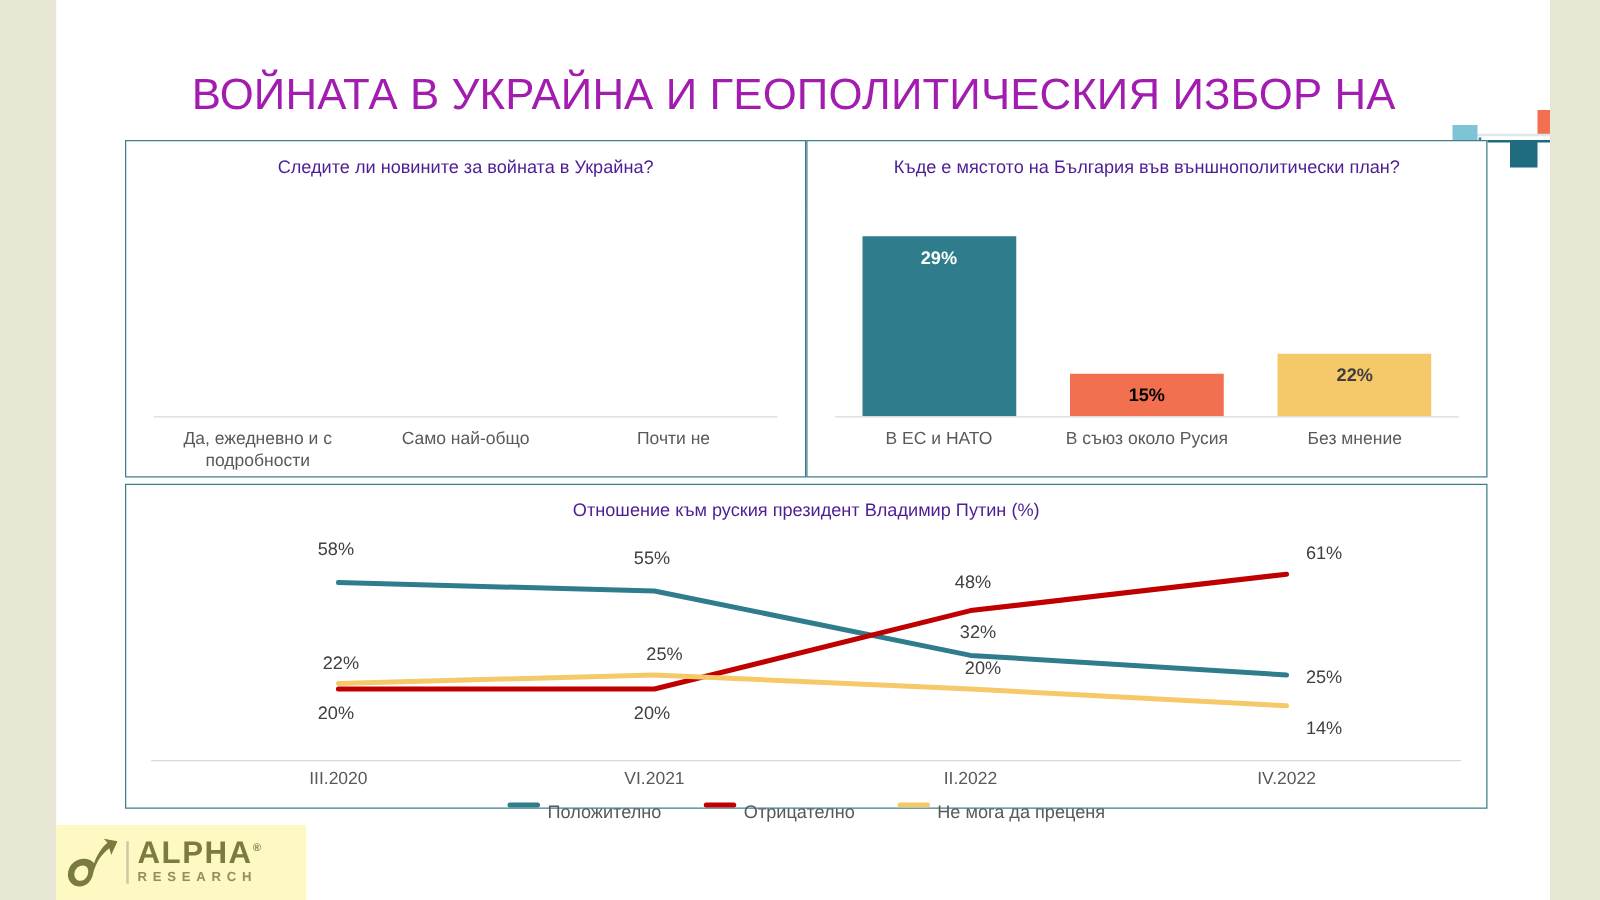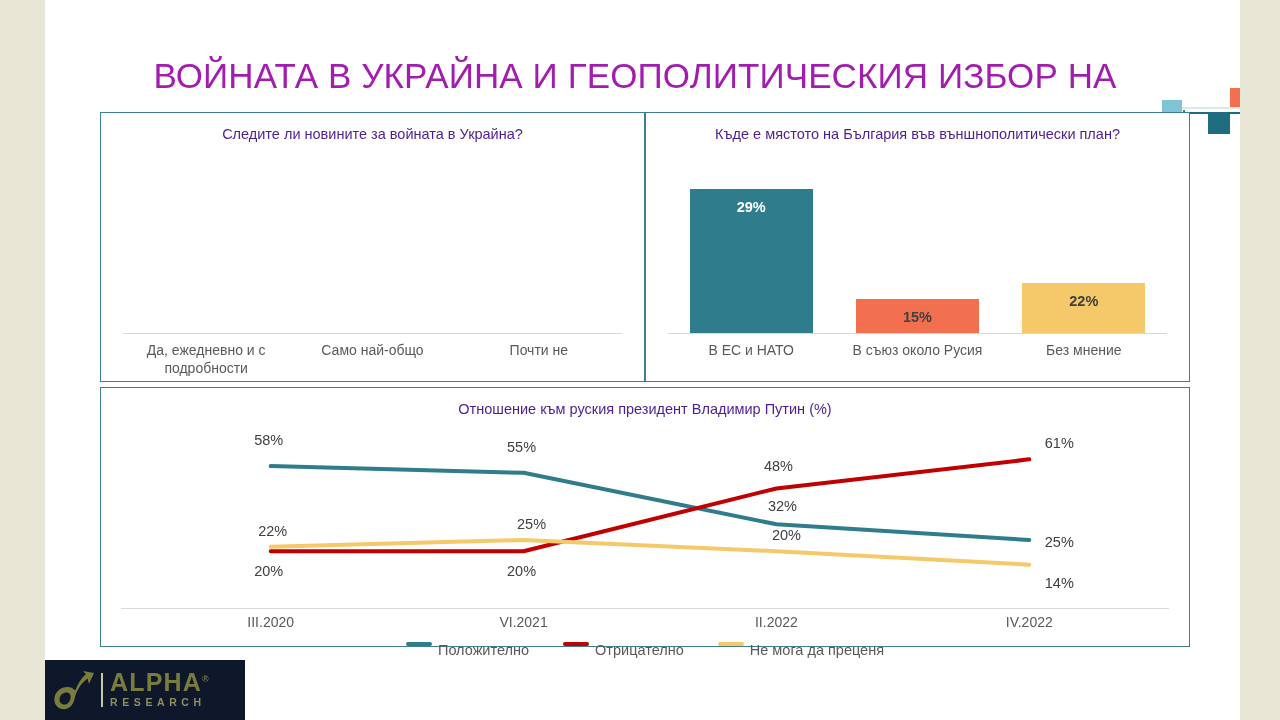--- a/index.html
+++ b/index.html
@@ -93,21 +93,21 @@
     display:flex; justify-content:center; align-items:center; gap:34px;
   }
   .lgitem{display:flex; align-items:flex-start; gap:6px;}
   .lgline{width:26px;height:3.5px;border-radius:2px;display:block;}
   .lgtxt{font-size:14.5px;color:#595959;}
 
   
   #logo{
     position:absolute; left:0; top:660px;
     width:200px; height:60px;
-    background:#0f172a;
+    background:#fef9c3;
     display:flex; align-items:center; padding-left:8px;
     box-sizing:border-box;
   }
   #logo .mark{width:46px;height:44px;flex:0 0 auto;}
   #logo .divider{width:2px;height:34px;background:#C9C8A8;margin:0 7px 0 2px;}
   #logo .words{display:flex;flex-direction:column;justify-content:center;}
   #logo .w1{
     font-size:25px;font-weight:bold;color:#7A7C3F;
     letter-spacing:1.2px;line-height:1;position:relative;
   }
@@ -152,21 +152,21 @@
     <div class="panel-title">Къде е мястото на България във външнополитически план?</div>
     <div class="barchart">
       <div class="plot">
           <div class="barcol" style="left: 0%; width: 33.3333%;">
             <div class="bar" style="height: 90%; background: rgb(47, 124, 140);">
               <div class="barval" style="color: rgb(255, 255, 255);">29%</div>
             </div>
           </div>
           <div class="barcol" style="left: 33.3333%; width: 33.3333%;">
             <div class="bar" style="height: 21.4286%; background: rgb(242, 112, 79);">
-              <div class="barval" style="color: #404040;">15%</div>
+              <div class="barval" style="color: #000000;">15%</div>
             </div>
           </div>
           <div class="barcol" style="left: 66.6667%; width: 33.3333%;">
             <div class="bar" style="height: 31.4286%; background: rgb(245, 200, 105);">
               <div class="barval" style="color: rgb(63, 63, 63);">22%</div>
             </div>
           </div>
         </div>
       <div class="axisline"></div>
       <div class="catrow">

